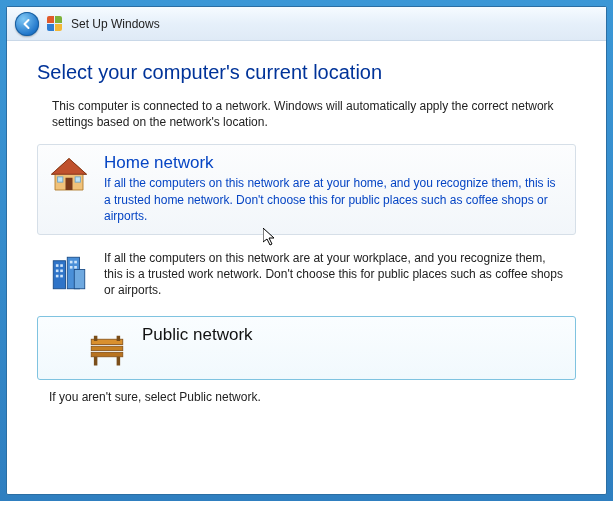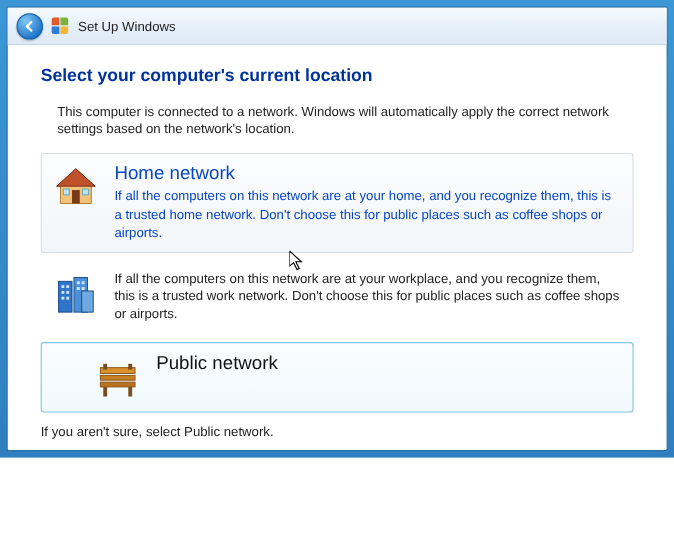--- a/index.html
+++ b/index.html
@@ -4,21 +4,21 @@
 <style>
   * { box-sizing: border-box; }
   html, body {
     margin: 0; padding: 0;
     width: 613px; height: 508px;
     font-family: "Segoe UI", Tahoma, sans-serif;
     font-size: 12px;
     overflow: hidden;
   }
   .window {
-    width: 613px; height: 416px;
+    width: 613px; height: 501px;
     background: linear-gradient(#3b97d6, #2f7fc0);
     padding: 6px;
   }
   .chrome {
     width: 100%; height: 100%;
     background: #fff;
     border: 1px solid #2b6ea3;
     border-radius: 2px;
     display: flex;
     flex-direction: column;
@@ -52,23 +52,23 @@
   .flag-icon .d { top:8px;left:8px; background:#f2b735; border-bottom-right-radius:2px;}
   .title-text { color:#222; }
   .content {
     flex: 1;
     padding: 18px 30px 14px 30px;
     overflow: hidden;
     color: #222;
   }
   .heading {
     color: #003399;
-    font-size: 16px;
+    font-size: 20px;
     margin: 2px 0 14px 0;
-    font-weight: bold;
+    font-weight: normal;
   }
   .intro {
     margin: 0 0 14px 15px;
     line-height: 1.35;
   }
   .option {
     display: flex;
     gap: 14px;
     padding: 8px 10px 10px 10px;
     margin-bottom: 6px;
@@ -98,21 +98,21 @@
   }
   .option.selected .opt-title,
   .option.plain .opt-title { 
   }
   .option .opt-title.black { color: #111; }
   .opt-desc {
     font-size: 12px;
     line-height: 1.35;
   }
   .opt-desc.blue { color: #0645c4; }
-  .footnote { margin-top: 10px; }
+  .footnote { margin-top: 10px; margin-left: 12px; }
   .cursor {
     position: absolute;
     left: 263px; top: 228px;
     pointer-events: none;
   }
 </style>
 </head>
 <body>
 
 <div class="window">

